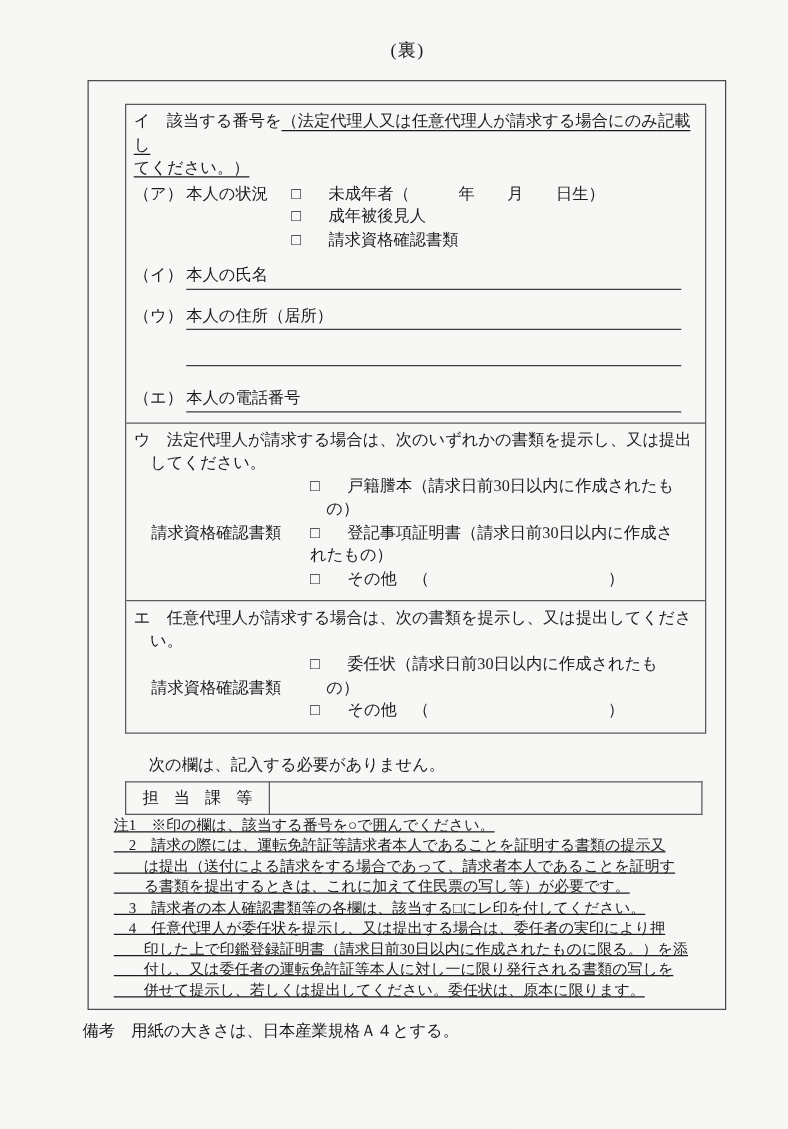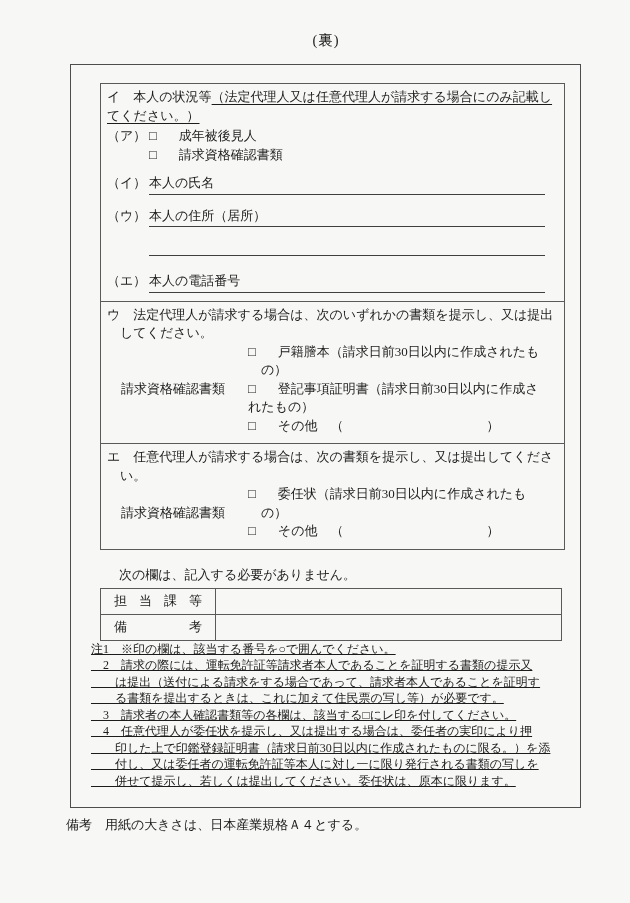--- a/index.html
+++ b/index.html
@@ -61,26 +61,28 @@
 <body>
 
 <div class="page">
   <div class="page-title">(裏)</div>
 
   <div class="outer-box">
 
     <div class="section-table">
 
       <div class="sec">
-        <div class="sec-head"><span>イ　本人の状況等</span><span class="ul">（法定代理人又は任意代理人が請求する場合にのみ記載し
+        <div class="sec-head"><span>イ　該当する番号を</span><span class="ul">（法定代理人又は任意代理人が請求する場合にのみ記載し
 てください。）</span></div>
 
         <div class="row-a">
           <span class="lbl">（ア）</span>
+          <span class="ttl">本人の状況</span>
           <div class="opts">
+            <div class="chk-item"><span class="chk">□</span><span class="chk-text">未成年者（　　　年　　月　　日生）</span></div>
             <div class="chk-item"><span class="chk">□</span><span class="chk-text">成年被後見人</span></div>
             <div class="chk-item"><span class="chk">□</span><span class="chk-text">請求資格確認書類</span></div>
           </div>
         </div>
 
         <div class="row-f mt1">
           <span class="lbl">（イ）</span>
           <span class="f-line">本人の氏名</span>
         </div>
 
@@ -128,24 +130,20 @@
     </div>
 
     <div class="intro">次の欄は、記入する必要がありません。</div>
 
     <table class="office-table">
       <tbody>
           <tr>
         <td class="label-cell">担当課等</td>
         <td class="value-cell"></td>
       </tr>
-      <tr>
-        <td class="label-cell">備考</td>
-        <td class="value-cell"></td>
-      </tr>
     </tbody>
       </table>
 
     <div class="notes">注1　※印の欄は、該当する番号を○で囲んでください。
 　2　請求の際には、運転免許証等請求者本人であることを証明する書類の提示又
 　　は提出（送付による請求をする場合であって、請求者本人であることを証明す
 　　る書類を提出するときは、これに加えて住民票の写し等）が必要です。
 　3　請求者の本人確認書類等の各欄は、該当する□にレ印を付してください。
 　4　任意代理人が委任状を提示し、又は提出する場合は、委任者の実印により押
 　　印した上で印鑑登録証明書（請求日前30日以内に作成されたものに限る。）を添

